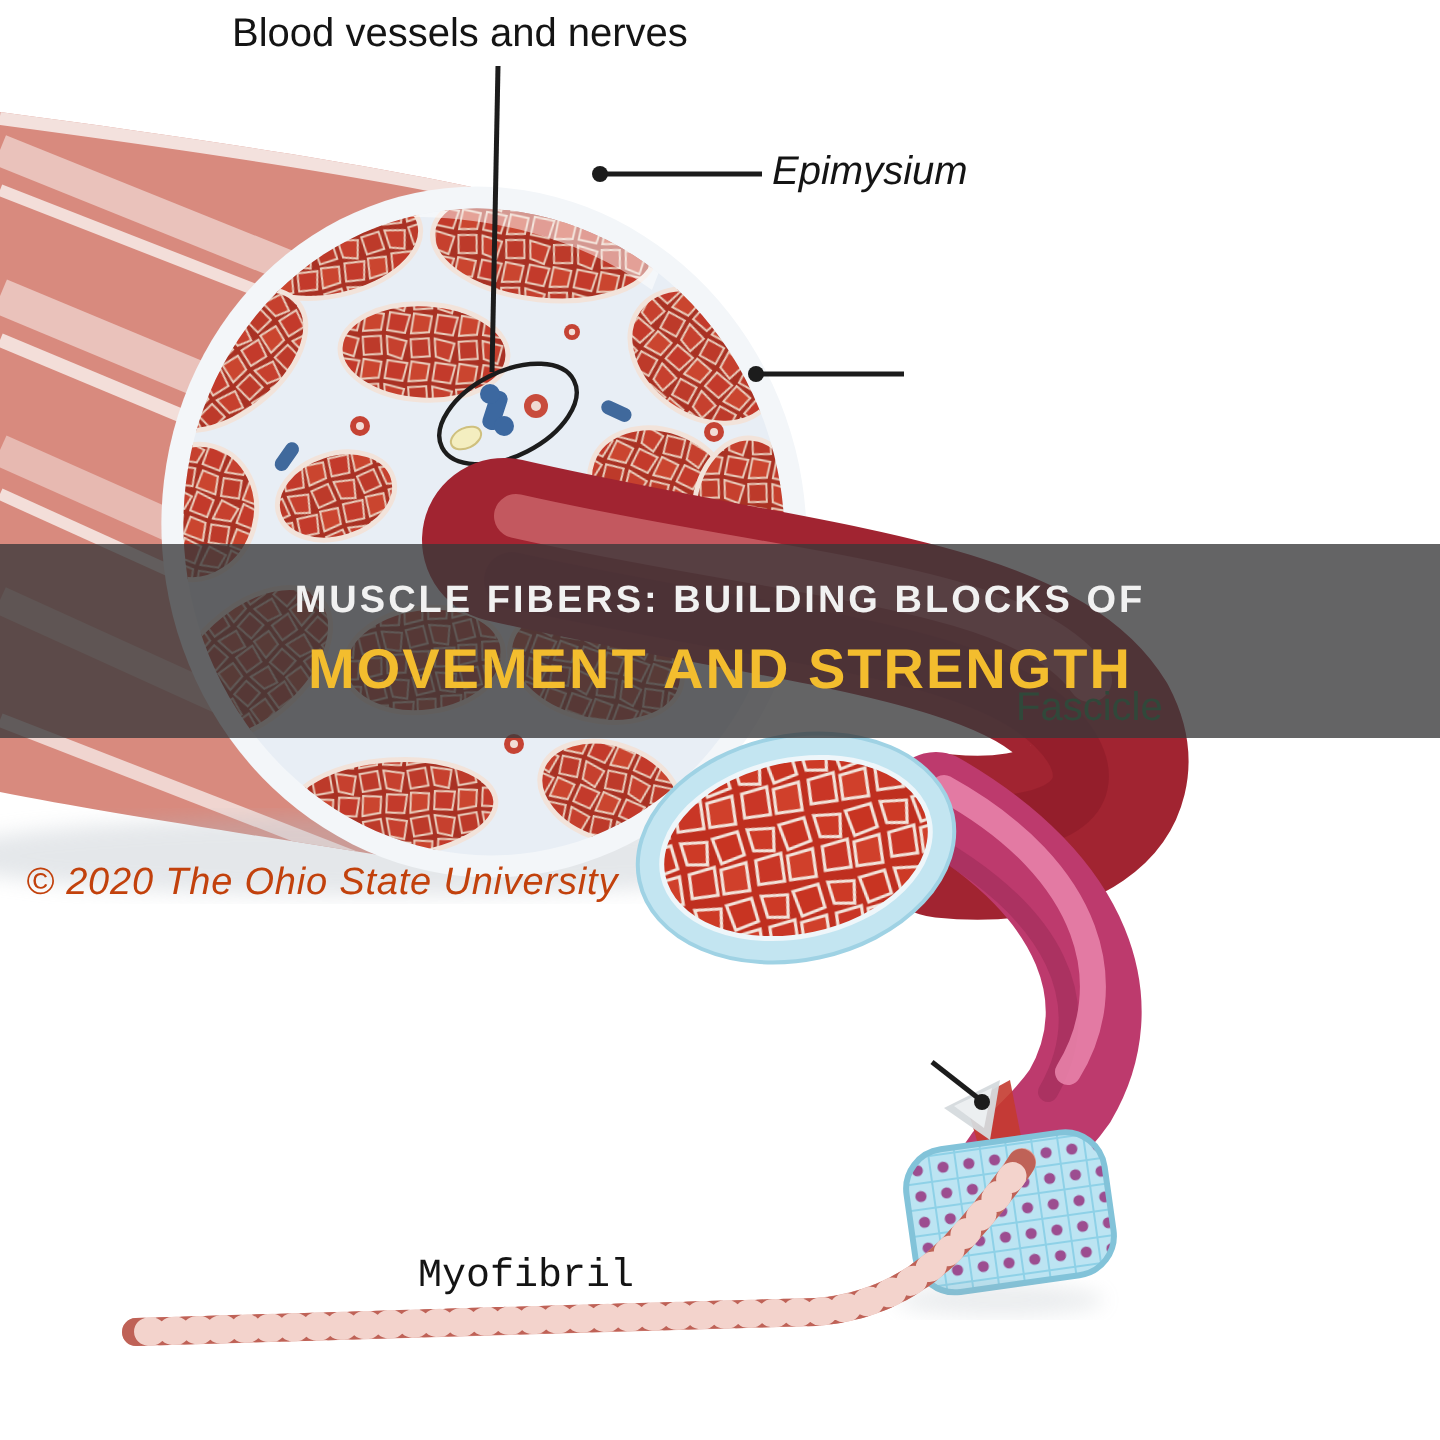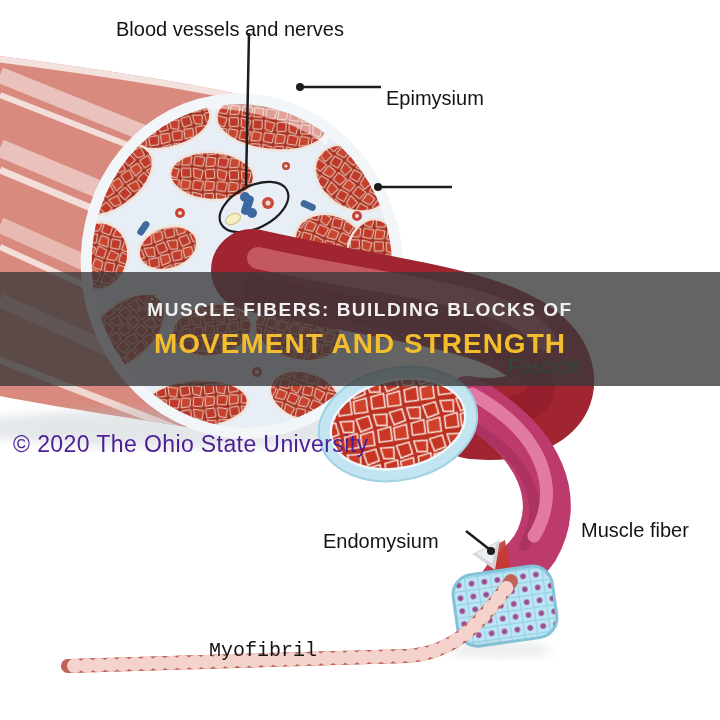--- a/index.html
+++ b/index.html
@@ -1,30 +1,30 @@
 <!DOCTYPE html>
 <html><head>
 <meta charset="utf-8">
 <style>
   html,body{margin:0;padding:0;background:#fff;}
   .stage{position:relative;width:720px;height:720px;background:#ffffff;overflow:hidden;
          font-family:"Liberation Sans",sans-serif;}
   .stage svg{position:absolute;left:0;top:0;z-index:0;}
-  .lbl{position:absolute;font-size:20px;color:#141414;white-space:nowrap;z-index:2;margin-top:12px;}
+  .lbl{position:absolute;font-size:20px;color:#141414;white-space:nowrap;z-index:2;}
   #lbl-fascicle{color:#15803d;z-index:1;}
-  #copyright{position:absolute;left:13px;top:431px;font-size:23px;color:#4c1d95;
-             letter-spacing:.4px;z-index:2;white-space:nowrap;}
+  #copyright{position:absolute;left:13px;top:431px;font-size:19px;color:#c2410c;
+             letter-spacing:.4px;z-index:2;white-space:nowrap;font-style:italic;}
   #lbl-blood{left:116px;top:6px;}
-  #lbl-epimysium{left:386px;top:75px;}
+  #lbl-epimysium{left:386px;top:75px;font-style:italic;}
   #lbl-perimysium{left:457px;top:174px;}
   #lbl-fascicle{left:508px;top:343px;}
   #lbl-musclefiber{left:581px;top:507px;}
   #lbl-endomysium{left:323px;top:518px;}
   #lbl-myofibril{left:209px;top:627px;font-family:Liberation Mono, monospace;}
-  .overlay{position:absolute;left:0;top:272px;width:720px;height:114px;
+  .overlay{position:absolute;left:0;top:272px;width:720px;height:97px;
            background:rgba(56,56,58,0.78);z-index:3;display:flex;flex-direction:column;
            align-items:center;justify-content:center;gap:7px;}
   .banner-title{font-size:19px;font-weight:bold;letter-spacing:1.5px;color:#f1f1f1;}
   .banner-subtitle{font-size:28px;font-weight:bold;letter-spacing:1px;color:#f3bd2e;}
 </style>
 </head>
 <body>
 
 <div class="stage">
 
@@ -172,22 +172,20 @@
   <g fill="#1c1c1c">
     <circle cx="300" cy="87" r="4"></circle>
     <circle cx="378" cy="187" r="4"></circle>
     <circle cx="491" cy="551" r="4"></circle>
   </g>
 </svg>
 
   <div class="lbl" id="lbl-fascicle">Fascicle</div>
   <div class="lbl" id="lbl-blood">Blood vessels and nerves</div>
   <div class="lbl" id="lbl-epimysium">Epimysium</div>
-  <div class="lbl" id="lbl-musclefiber">Muscle fiber</div>
-  <div class="lbl" id="lbl-endomysium">Endomysium</div>
   <div class="lbl" id="lbl-myofibril">Myofibril</div>
   <div id="copyright">© 2020 The Ohio State University</div>
 
   <div class="overlay">
     <div class="banner-title">MUSCLE FIBERS: BUILDING BLOCKS OF</div>
     <div class="banner-subtitle">MOVEMENT AND STRENGTH</div>
   </div>
 
 </div>
 

